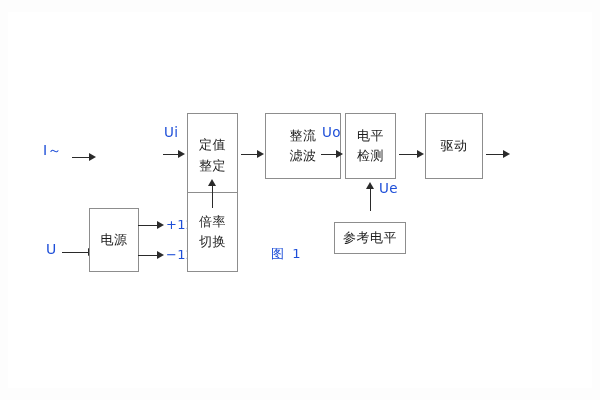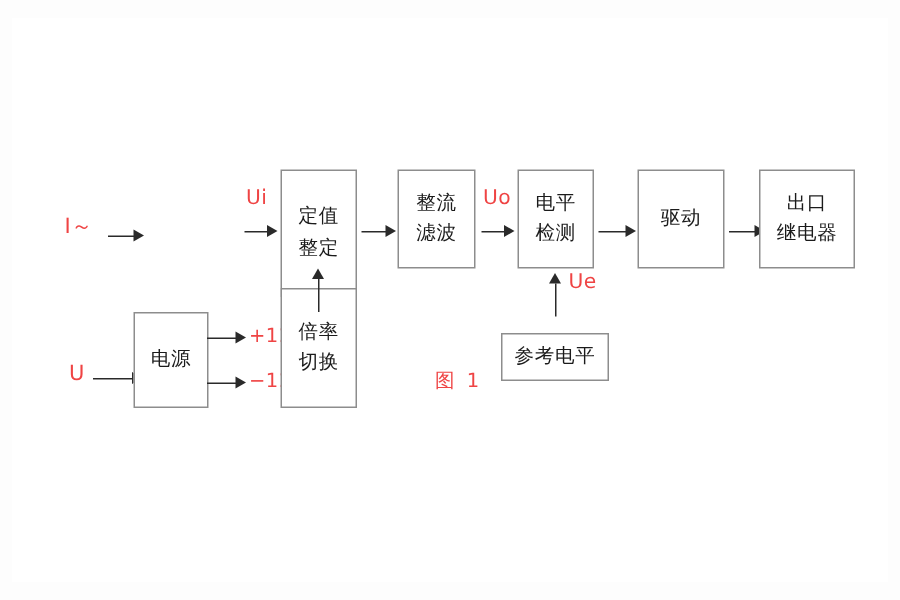--- a/index.html
+++ b/index.html
@@ -76,21 +76,21 @@
     width: 0;
     height: 0;
     border-left: 4.5px solid transparent;
     border-right: 4.5px solid transparent;
     border-bottom: 7px solid #2a2a2a;
   }
   
   .label {
     position: absolute;
     font-size: 13px;
-    color: #ef4444;
+    color: #1d4ed8;
     white-space: nowrap;
     letter-spacing: 0.3px;
   }
   .label.big {
     font-size: 14px;
   }
   .label.cap {
     font-size: 13px;
     letter-spacing: 2px;
   }
@@ -115,21 +115,21 @@
     <div class="arrow-r" style="left:170px; top:137.5px;"></div>
 
     <div class="box" style="left:179px; top:101px; width:51px; height:85px;">
       <span class="ln">定值</span>
       <span class="ln">整定</span>
     </div>
 
     <div class="hline" style="left:233px; top:142px; width:17px;"></div>
     <div class="arrow-r" style="left:249px; top:137.5px;"></div>
 
-    <div class="box" style="left:257px; top:101px; width:52px; height:66px;">
+    <div class="box" style="left:257px; top:101px; width:76px; height:66px;">
       <span class="ln">整流</span>
       <span class="ln">滤波</span>
     </div>
 
     <div class="label sig" style="left:314px; top:112px;">Uo</div>
     <div class="hline" style="left:313px; top:142px; width:16px;"></div>
     <div class="arrow-r" style="left:328px; top:137.5px;"></div>
 
     <div class="box" style="left:337px; top:101px; width:51px; height:66px;">
       <span class="ln">电平</span>
@@ -139,24 +139,20 @@
     <div class="hline" style="left:391px; top:142px; width:19px;"></div>
     <div class="arrow-r" style="left:409px; top:137.5px;"></div>
 
     <div class="box" style="left:417px; top:101px; width:58px; height:66px;">
       <span class="ln">驱动</span>
     </div>
 
     <div class="hline" style="left:478px; top:142px; width:18px;"></div>
     <div class="arrow-r" style="left:495px; top:137.5px;"></div>
 
-    <div class="box" style="left:498px; top:101px; width:64px; height:66px;">
-      <span class="ln">出口</span>
-      <span class="ln">继电器</span>
-    </div>
 
     <div class="label big" style="left:38px; top:229px;">U</div>
     <div class="hline" style="left:54px; top:240px; width:27px;"></div>
     <div class="arrow-r" style="left:80px; top:235.5px;"></div>
 
     <div class="box" style="left:81px; top:196px; width:50px; height:64px;">
       <span class="ln">电源</span>
     </div>
 
     <div class="hline" style="left:130px; top:213px; width:20px;"></div>
@@ -176,16 +172,16 @@
     <div class="arrow-u" style="left:199.5px; top:167px;"></div>
 
     <div class="vline" style="left:362px; top:177px; height:22px;"></div>
     <div class="arrow-u" style="left:357.5px; top:170px;"></div>
     <div class="label sig" style="left:371px; top:168px;">Ue</div>
 
     <div class="box" style="left:326px; top:210px; width:72px; height:32px;">
       <span class="ln">参考电平</span>
     </div>
 
-    <div class="label cap" style="left:282px; top:233px;">图 1</div>
+    <div class="label cap" style="left:263px; top:233px;">图 1</div>
 
   </div>
 </div>
 
 </body></html>

